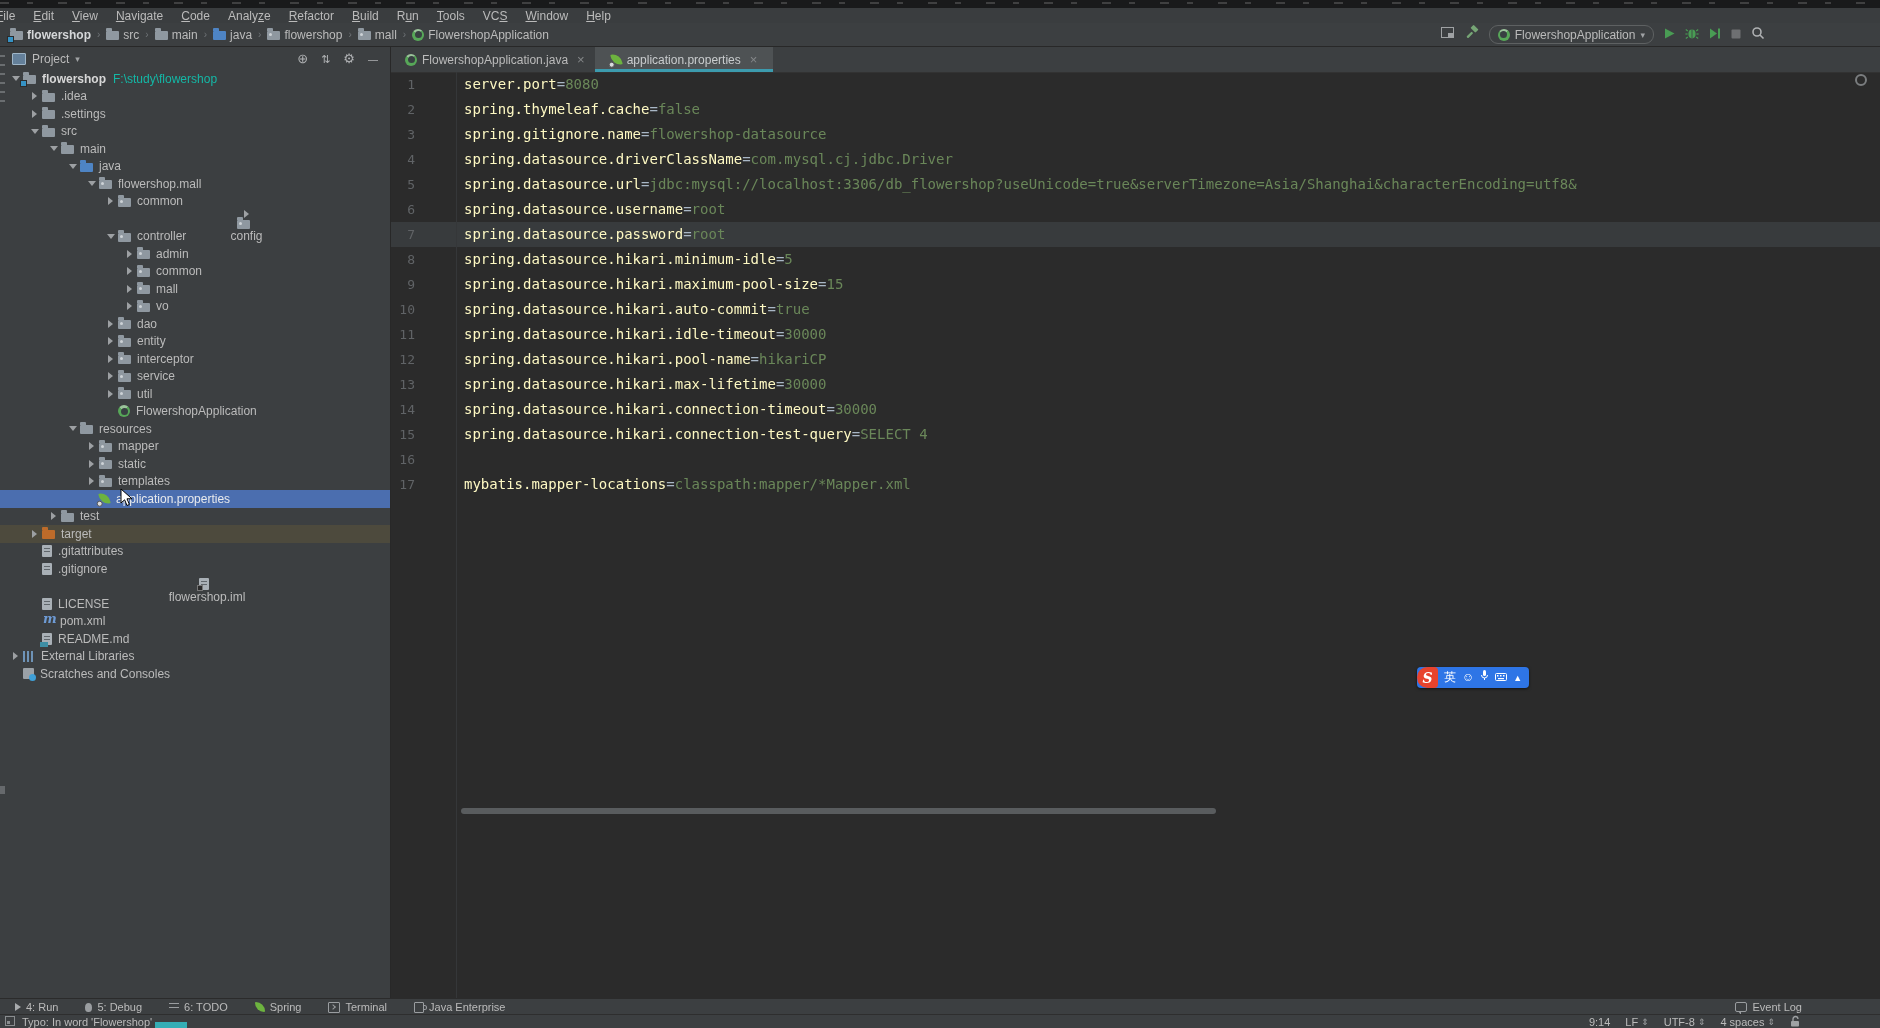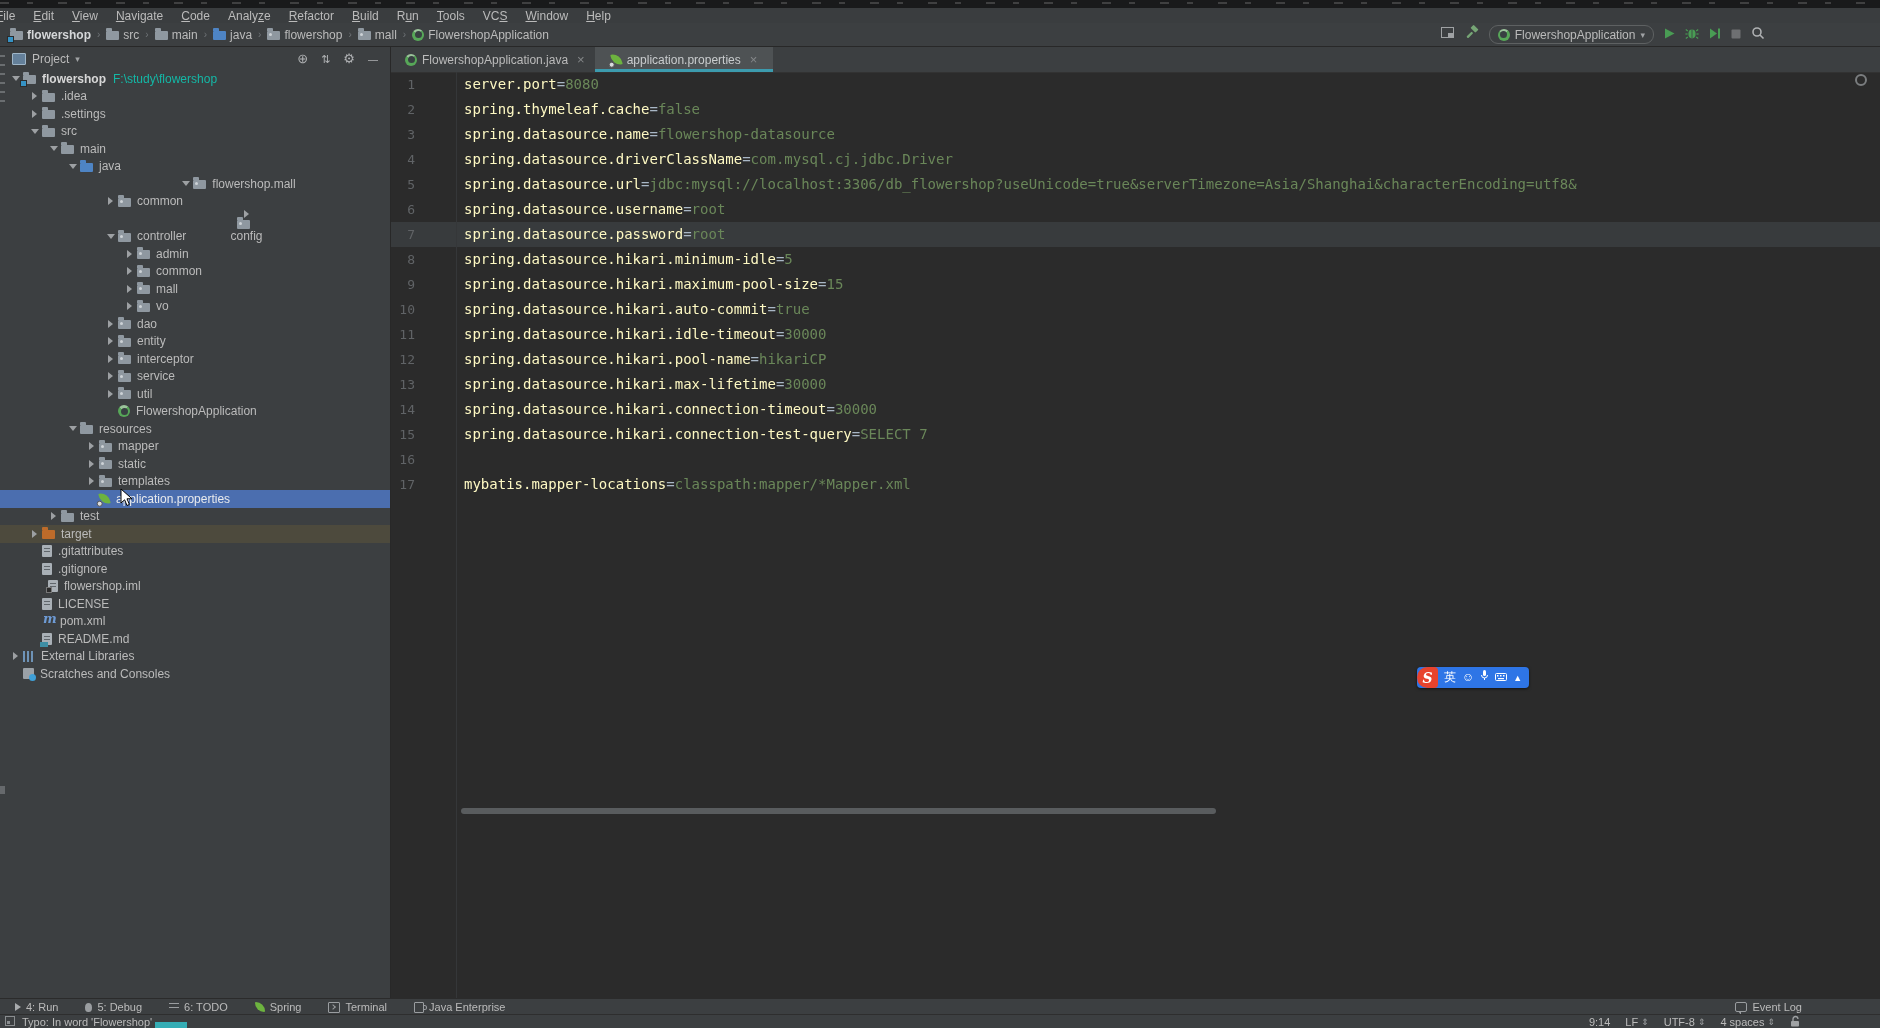--- a/index.html
+++ b/index.html
@@ -310,21 +310,21 @@
         <span class="ic ic-folder ticon"></span>
         <span class="tlabel">main</span>
       </div>
       <div class="trow" style="padding-left: 65px;">
         <span class="arrow">
           <span class="tri-open"></span>
         </span>
         <span class="ic ic-folder-src ticon"></span>
         <span class="tlabel">java</span>
       </div>
-      <div class="trow" style="padding-left: 84px; justify-content: center;">
+      <div class="trow" style="padding-left: 84px;">
         <span class="arrow">
           <span class="tri-open"></span>
         </span>
         <span class="ic ic-package ticon"></span>
         <span class="tlabel">flowershop.mall</span>
       </div>
       <div class="trow" style="padding-left: 103px;">
         <span class="arrow">
           <span class="tri-closed"></span>
         </span>
@@ -463,21 +463,21 @@
       <div class="trow" style="padding-left: 27px;">
         <span class="arrow"></span>
         <span class="ic ic-file-text ticon"></span>
         <span class="tlabel">.gitattributes</span>
       </div>
       <div class="trow" style="padding-left: 27px;">
         <span class="arrow"></span>
         <span class="ic ic-file-text ticon"></span>
         <span class="tlabel">.gitignore</span>
       </div>
-      <div class="trow" style="padding-left: 33px;">
+      <div class="trow" style="padding-left: 24px; flex-direction: column;">
         <span class="arrow"></span>
         <span class="ic ic-file-iml ticon"></span>
         <span class="tlabel">flowershop.iml</span>
       </div>
       <div class="trow" style="padding-left: 27px;">
         <span class="arrow"></span>
         <span class="ic ic-file-text ticon"></span>
         <span class="tlabel">LICENSE</span>
       </div>
       <div class="trow" style="padding-left: 27px;">
@@ -514,33 +514,33 @@
       </div>
       <div class="tab active">
         <span class="ic ic-spring-props"></span>
         <span class="tab-label">application.properties</span>
         <span class="tab-close">×</span>
       </div>
     </div>
   <div class="code">
       <div class="eline"><span class="ln">1</span><span class="ct"><span class="k">server.port</span><span class="eq">=</span><span class="v">8080</span></span></div>
       <div class="eline"><span class="ln">2</span><span class="ct"><span class="k">spring.thymeleaf.cache</span><span class="eq">=</span><span class="v">false</span></span></div>
-      <div class="eline"><span class="ln">3</span><span class="ct"><span class="k">spring.datasource.name</span><span class="eq">=</span><span class="v">flowershop-datasource</span></span></div>
+      <div class="eline"><span class="ln">3</span><span class="ct"><span class="k">spring.gitignore.name</span><span class="eq">=</span><span class="v">flowershop-datasource</span></span></div>
       <div class="eline"><span class="ln">4</span><span class="ct"><span class="k">spring.datasource.driverClassName</span><span class="eq">=</span><span class="v">com.mysql.cj.jdbc.Driver</span></span></div>
       <div class="eline"><span class="ln">5</span><span class="ct"><span class="k">spring.datasource.url</span><span class="eq">=</span><span class="v">jdbc:mysql://localhost:3306/db_flowershop?useUnicode=true&amp;serverTimezone=Asia/Shanghai&amp;characterEncoding=utf8&amp;</span></span></div>
       <div class="eline"><span class="ln">6</span><span class="ct"><span class="k">spring.datasource.username</span><span class="eq">=</span><span class="v">root</span></span></div>
       <div class="eline caret"><span class="ln">7</span><span class="ct"><span class="k">spring.datasource.password</span><span class="eq">=</span><span class="v">root</span></span></div>
       <div class="eline"><span class="ln">8</span><span class="ct"><span class="k">spring.datasource.hikari.minimum-idle</span><span class="eq">=</span><span class="v">5</span></span></div>
       <div class="eline"><span class="ln">9</span><span class="ct"><span class="k">spring.datasource.hikari.maximum-pool-size</span><span class="eq">=</span><span class="v">15</span></span></div>
       <div class="eline"><span class="ln">10</span><span class="ct"><span class="k">spring.datasource.hikari.auto-commit</span><span class="eq">=</span><span class="v">true</span></span></div>
       <div class="eline"><span class="ln">11</span><span class="ct"><span class="k">spring.datasource.hikari.idle-timeout</span><span class="eq">=</span><span class="v">30000</span></span></div>
       <div class="eline"><span class="ln">12</span><span class="ct"><span class="k">spring.datasource.hikari.pool-name</span><span class="eq">=</span><span class="v">hikariCP</span></span></div>
       <div class="eline"><span class="ln">13</span><span class="ct"><span class="k">spring.datasource.hikari.max-lifetime</span><span class="eq">=</span><span class="v">30000</span></span></div>
       <div class="eline"><span class="ln">14</span><span class="ct"><span class="k">spring.datasource.hikari.connection-timeout</span><span class="eq">=</span><span class="v">30000</span></span></div>
-      <div class="eline"><span class="ln">15</span><span class="ct"><span class="k">spring.datasource.hikari.connection-test-query</span><span class="eq">=</span><span class="v">SELECT 7</span></span></div>
+      <div class="eline"><span class="ln">15</span><span class="ct"><span class="k">spring.datasource.hikari.connection-test-query</span><span class="eq">=</span><span class="v">SELECT 4</span></span></div>
       <div class="eline"><span class="ln">16</span><span class="ct"></span></div>
       <div class="eline"><span class="ln">17</span><span class="ct"><span class="k">mybatis.mapper-locations</span><span class="eq">=</span><span class="v">classpath:mapper/*Mapper.xml</span></span></div>
     </div>
   <div class="hscroll"></div>
   <div class="inspect"></div>
 </div>
 
 <div class="ime">
   <span class="ime-logo">S</span>
   <span class="ime-item">英</span>

